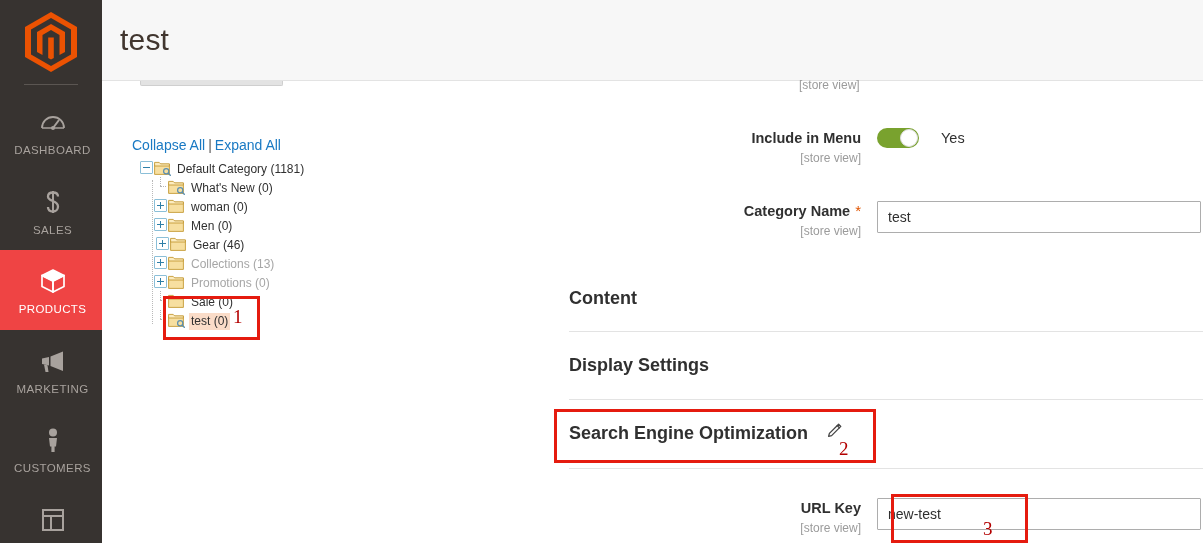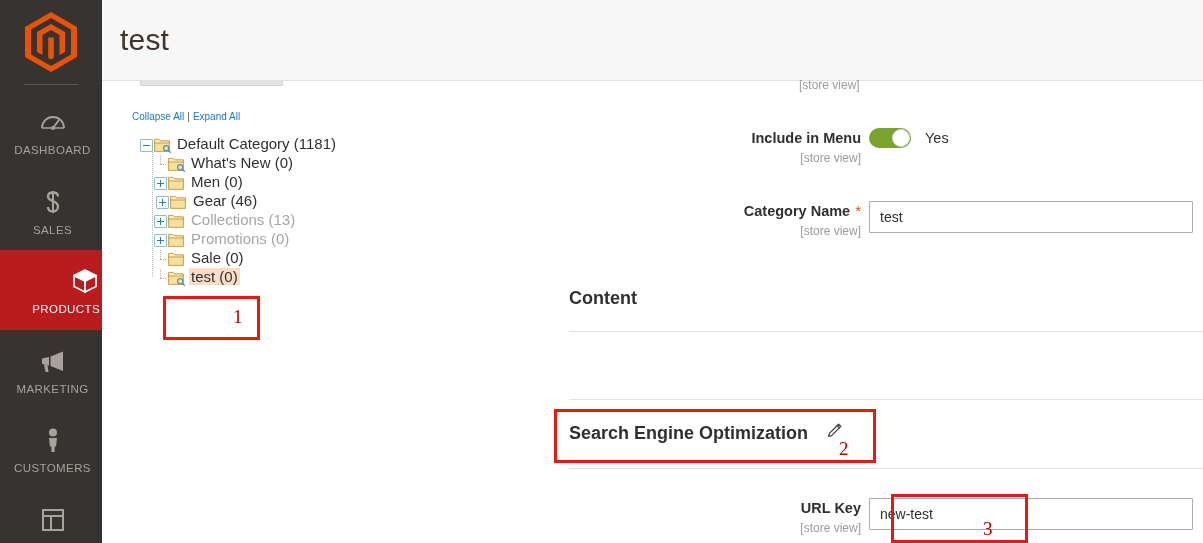--- a/index.html
+++ b/index.html
@@ -29,21 +29,21 @@
     width: 54px; height: 1px; background: #5b5652;
     margin: 0 auto 6px auto;
   }
   .nav-item {
     display: block; width: 100%;
     padding: 16px 2px 14px 2px;
     text-align: center;
     cursor: pointer;
     border-left: 3px solid transparent;
   }
-  .nav-item.active { background: #b91c1c; text-align: right; }
+  .nav-item.active { background: #ef4444; }
   .nav-icon {
     display: block; height: 30px;
     margin: 0 auto 8px auto;
     color: #a8a29d;
   }
   .nav-item.active .nav-icon { color: #ffffff; }
   .nav-label {
     display: block;
     font-size: 11.5px;
     letter-spacing: .4px;
@@ -73,33 +73,33 @@
     border: 1px solid #cfcfcf; border-top: none;
     border-radius: 0 0 2px 2px;
   }
 
   
   .tree-panel {
     position: absolute; left: 132px; top: 108px;
     width: 330px;
   }
   .tree-actions {
-    font-size: 10px; line-height: 18px;
-    margin-bottom: 7px; color: #7d7d7d; white-space: nowrap;
+    font-size: 14px; line-height: 18px;
+    margin-bottom: 7px; color: #7d7d7d; white-space: nowrap; margin-top: 28px;
   }
   .tree-link {
     color: #1979c3; text-decoration: none; cursor: pointer;
   }
   .tree-sep { color: #5a5a5a; margin: 0 3px; }
 
   .tree-node {
     position: relative;
-    display: flex; align-items: flex-end;
+    display: flex; align-items: flex-start;
     height: 19px;
-    font-size: 15px;
+    font-size: 12px;
     color: #303030;
     white-space: nowrap;
   }
   .tree-node .twisty {
     width: 13px; height: 13px;
     flex: 0 0 13px;
     margin-right: 1px;
     position: relative;
   }
   .twisty.box {
@@ -142,21 +142,21 @@
     border-left: 1px dotted #b9b9b9;
   }
 
   
   .form-area {
     position: absolute; left: 569px; top: 82px;
     width: 634px; height: 515px;
   }
   .field-row {
     position: absolute;
-    display: flex; align-items: flex-start;
+    display: flex; align-items: flex-start; gap: 8px;
   }
   .field-label {
     text-align: right;
     width: 300px;
     padding-right: 8px;
     line-height: 19px;
   }
   .label-main {
     font-size: 14.5px; color: #303030; font-weight: 600;
   }
@@ -346,20 +346,28 @@
                 <path d="M14.2 12.2 L16.3 14.2" stroke="#5b8fb0" stroke-width="1.4" stroke-linecap="round"></path>
               </svg></span>
             <span class="node-label">What's New (0)</span>
           </div>
           <div class="tree-node" style="margin-left: 22px;">
             <span class="twisty box plus"></span>
             <span class="folder-ico"><svg width="17" height="15" viewBox="0 0 17 15">
                 <path d="M0.6 3.2 L0.6 13.4 L15.4 13.4 L15.4 3.2 Z" fill="#f7dFA0" stroke="#c49a33" stroke-width="0.9"></path>
                 <path d="M0.6 3.2 L0.6 1.4 L5.2 1.4 L6.6 2.9 L15.4 2.9 L15.4 5 L0.6 5 Z" fill="#fcecc0" stroke="#c49a33" stroke-width="0.9"></path>
               </svg></span>
+            <span class="node-label">woman (0)</span>
+          </div>
+          <div class="tree-node" style="margin-left: 22px;">
+            <span class="twisty box plus"></span>
+            <span class="folder-ico"><svg width="17" height="15" viewBox="0 0 17 15">
+                <path d="M0.6 3.2 L0.6 13.4 L15.4 13.4 L15.4 3.2 Z" fill="#f7dFA0" stroke="#c49a33" stroke-width="0.9"></path>
+                <path d="M0.6 3.2 L0.6 1.4 L5.2 1.4 L6.6 2.9 L15.4 2.9 L15.4 5 L0.6 5 Z" fill="#fcecc0" stroke="#c49a33" stroke-width="0.9"></path>
+              </svg></span>
             <span class="node-label">Men (0)</span>
           </div>
           <div class="tree-node" style="margin-left: 24px;">
             <span class="twisty box plus"></span>
             <span class="folder-ico"><svg width="17" height="15" viewBox="0 0 17 15">
                 <path d="M0.6 3.2 L0.6 13.4 L15.4 13.4 L15.4 3.2 Z" fill="#f7dFA0" stroke="#c49a33" stroke-width="0.9"></path>
                 <path d="M0.6 3.2 L0.6 1.4 L5.2 1.4 L6.6 2.9 L15.4 2.9 L15.4 5 L0.6 5 Z" fill="#fcecc0" stroke="#c49a33" stroke-width="0.9"></path>
               </svg></span>
             <span class="node-label">Gear (46)</span>
           </div>
@@ -422,20 +430,23 @@
         <span class="label-scope">[store view]</span>
       </div>
       <input class="text-input" style="width: 324px;" value="test">
     </div>
 
     <div class="section" style="top:205px;">
       <span class="section-title">Content</span>
     </div>
     <div class="section-divider" style="top:249px;"></div>
 
+    <div class="section" style="top:272px;">
+      <span class="section-title">Display Settings</span>
+    </div>
     <div class="section-divider" style="top:317px;"></div>
 
     <div class="section" style="top:340px;">
       <span class="section-title">
         <span>Search Engine Optimization</span>
         <span class="pencil-icon">
           <svg width="17" height="17" viewBox="0 0 17 17" fill="none" stroke="#444" stroke-width="1.3" stroke-linecap="round" stroke-linejoin="round">
             <path d="M12.6 2.2 L14.8 4.4 L5.6 13.6 L2.6 14.4 L3.4 11.4 Z"></path>
             <path d="M11.2 3.6 L13.4 5.8"></path>
           </svg>

